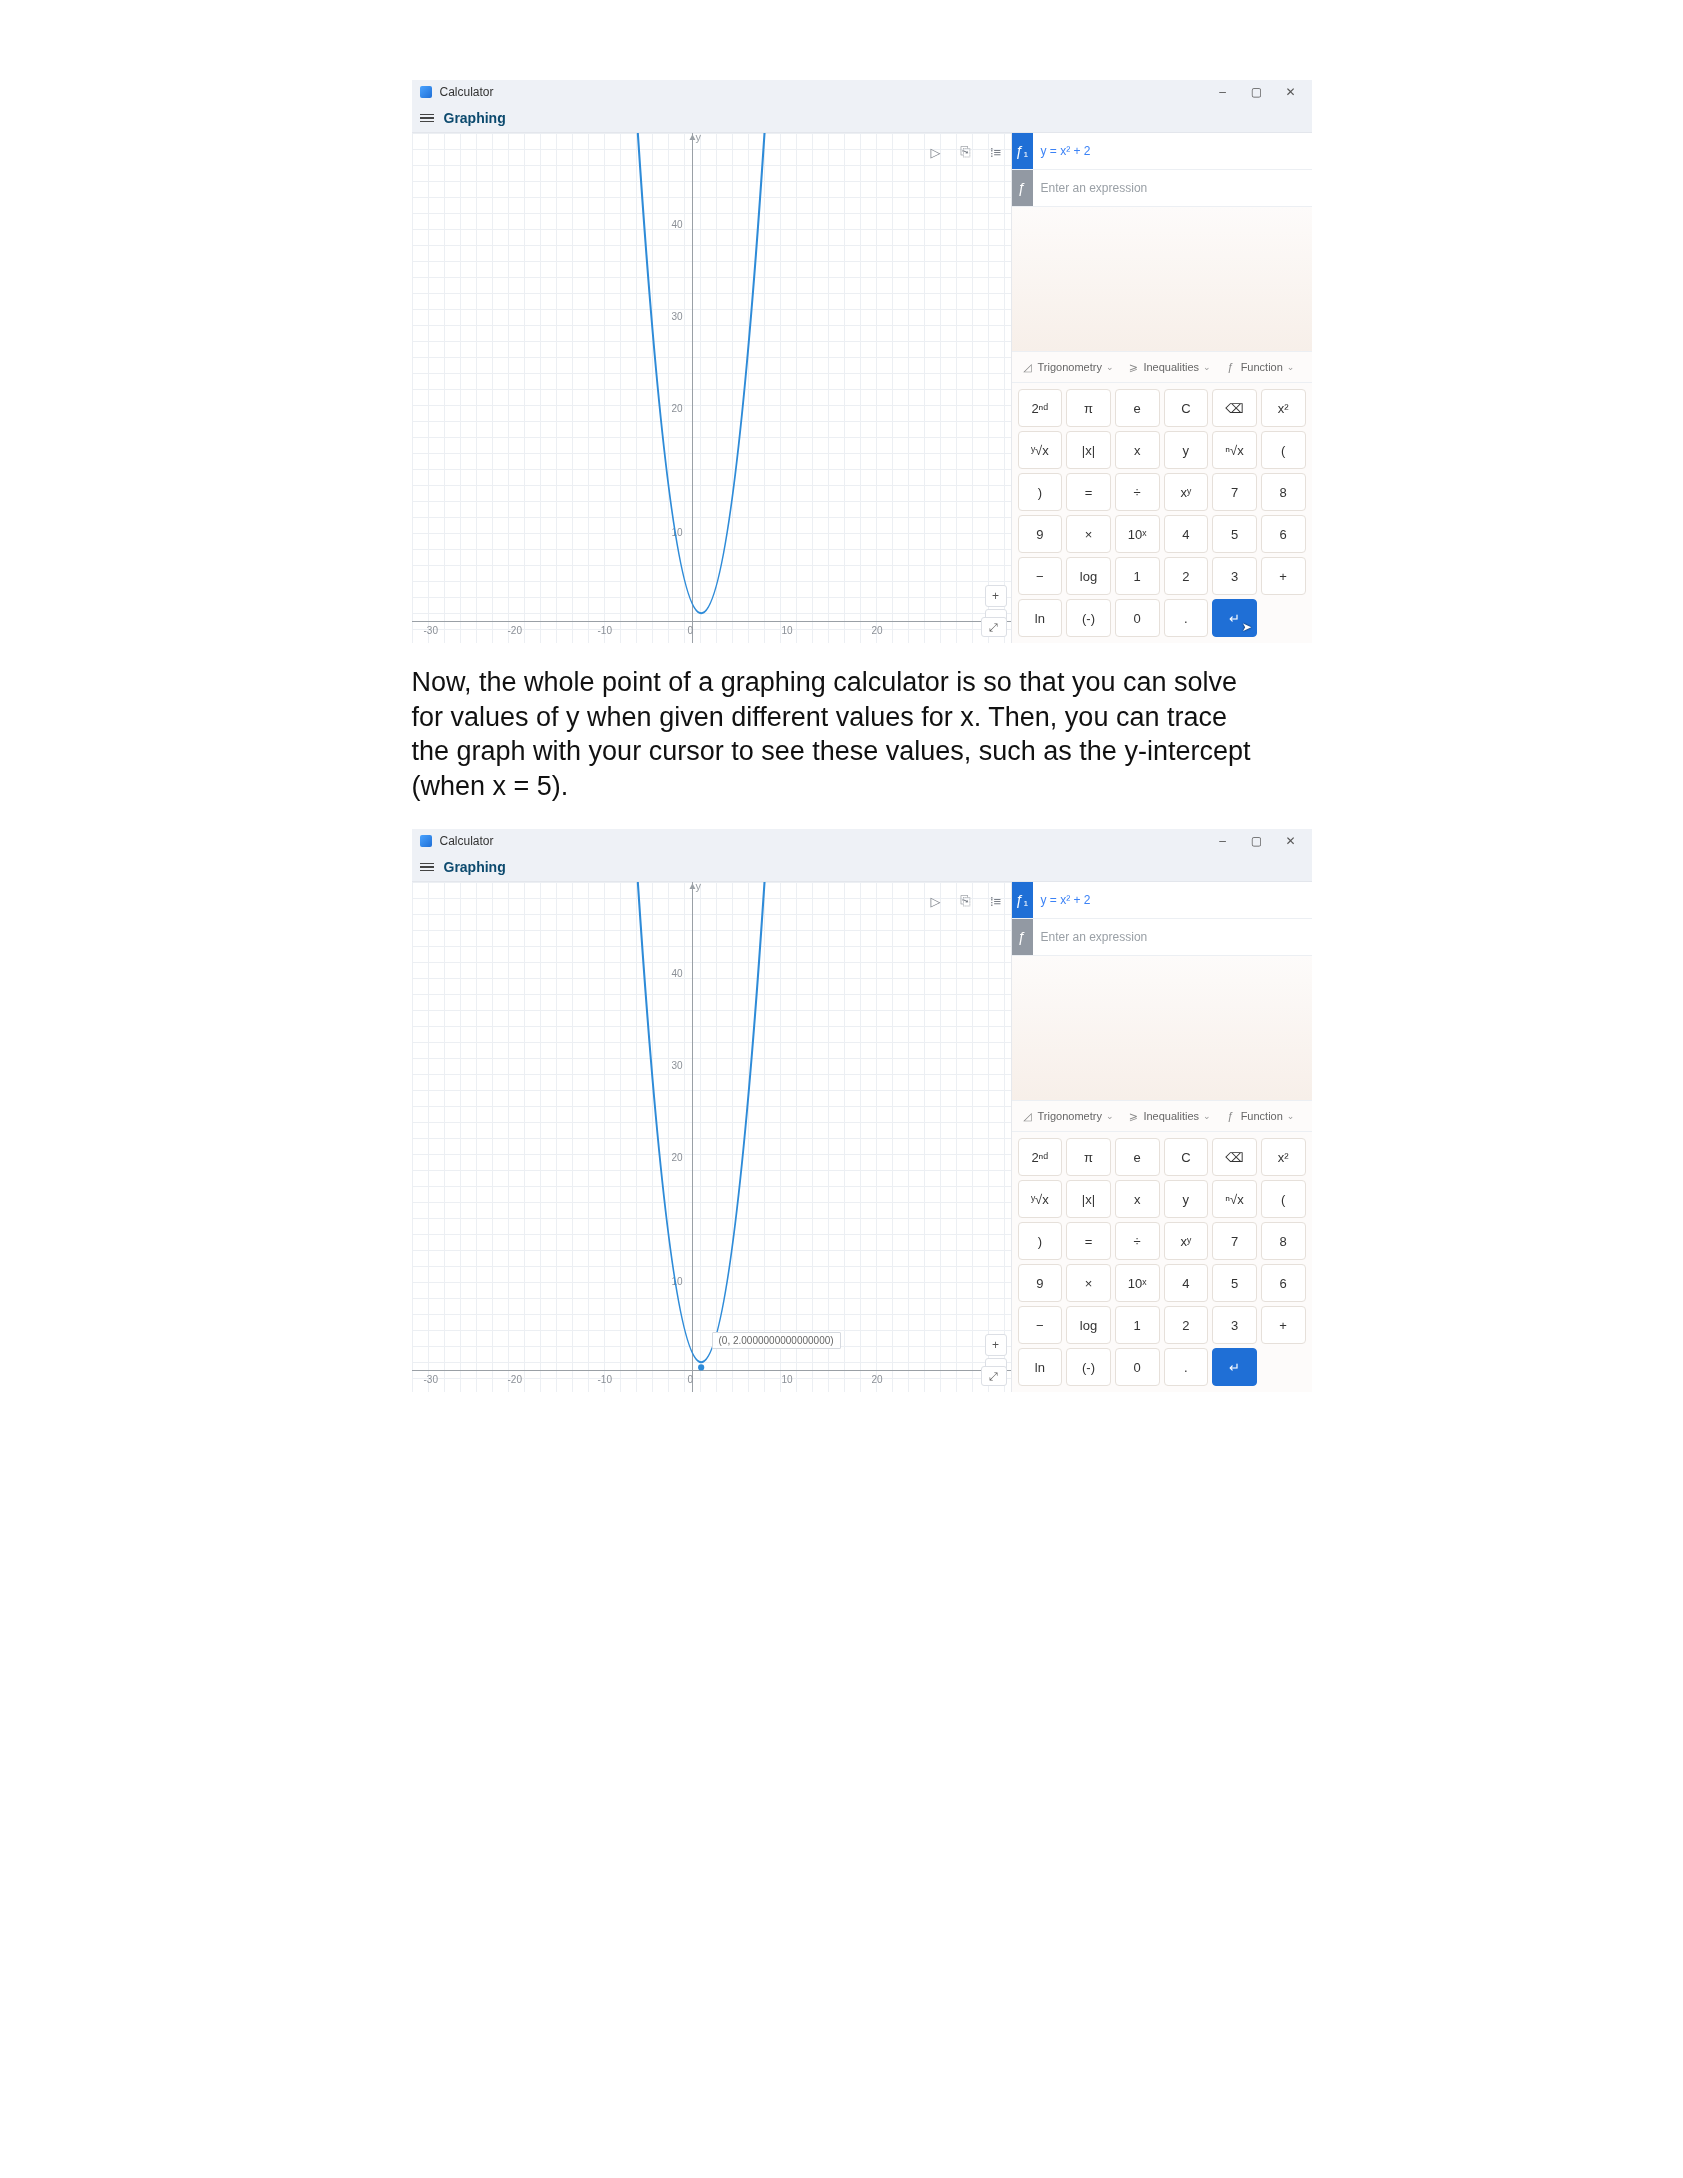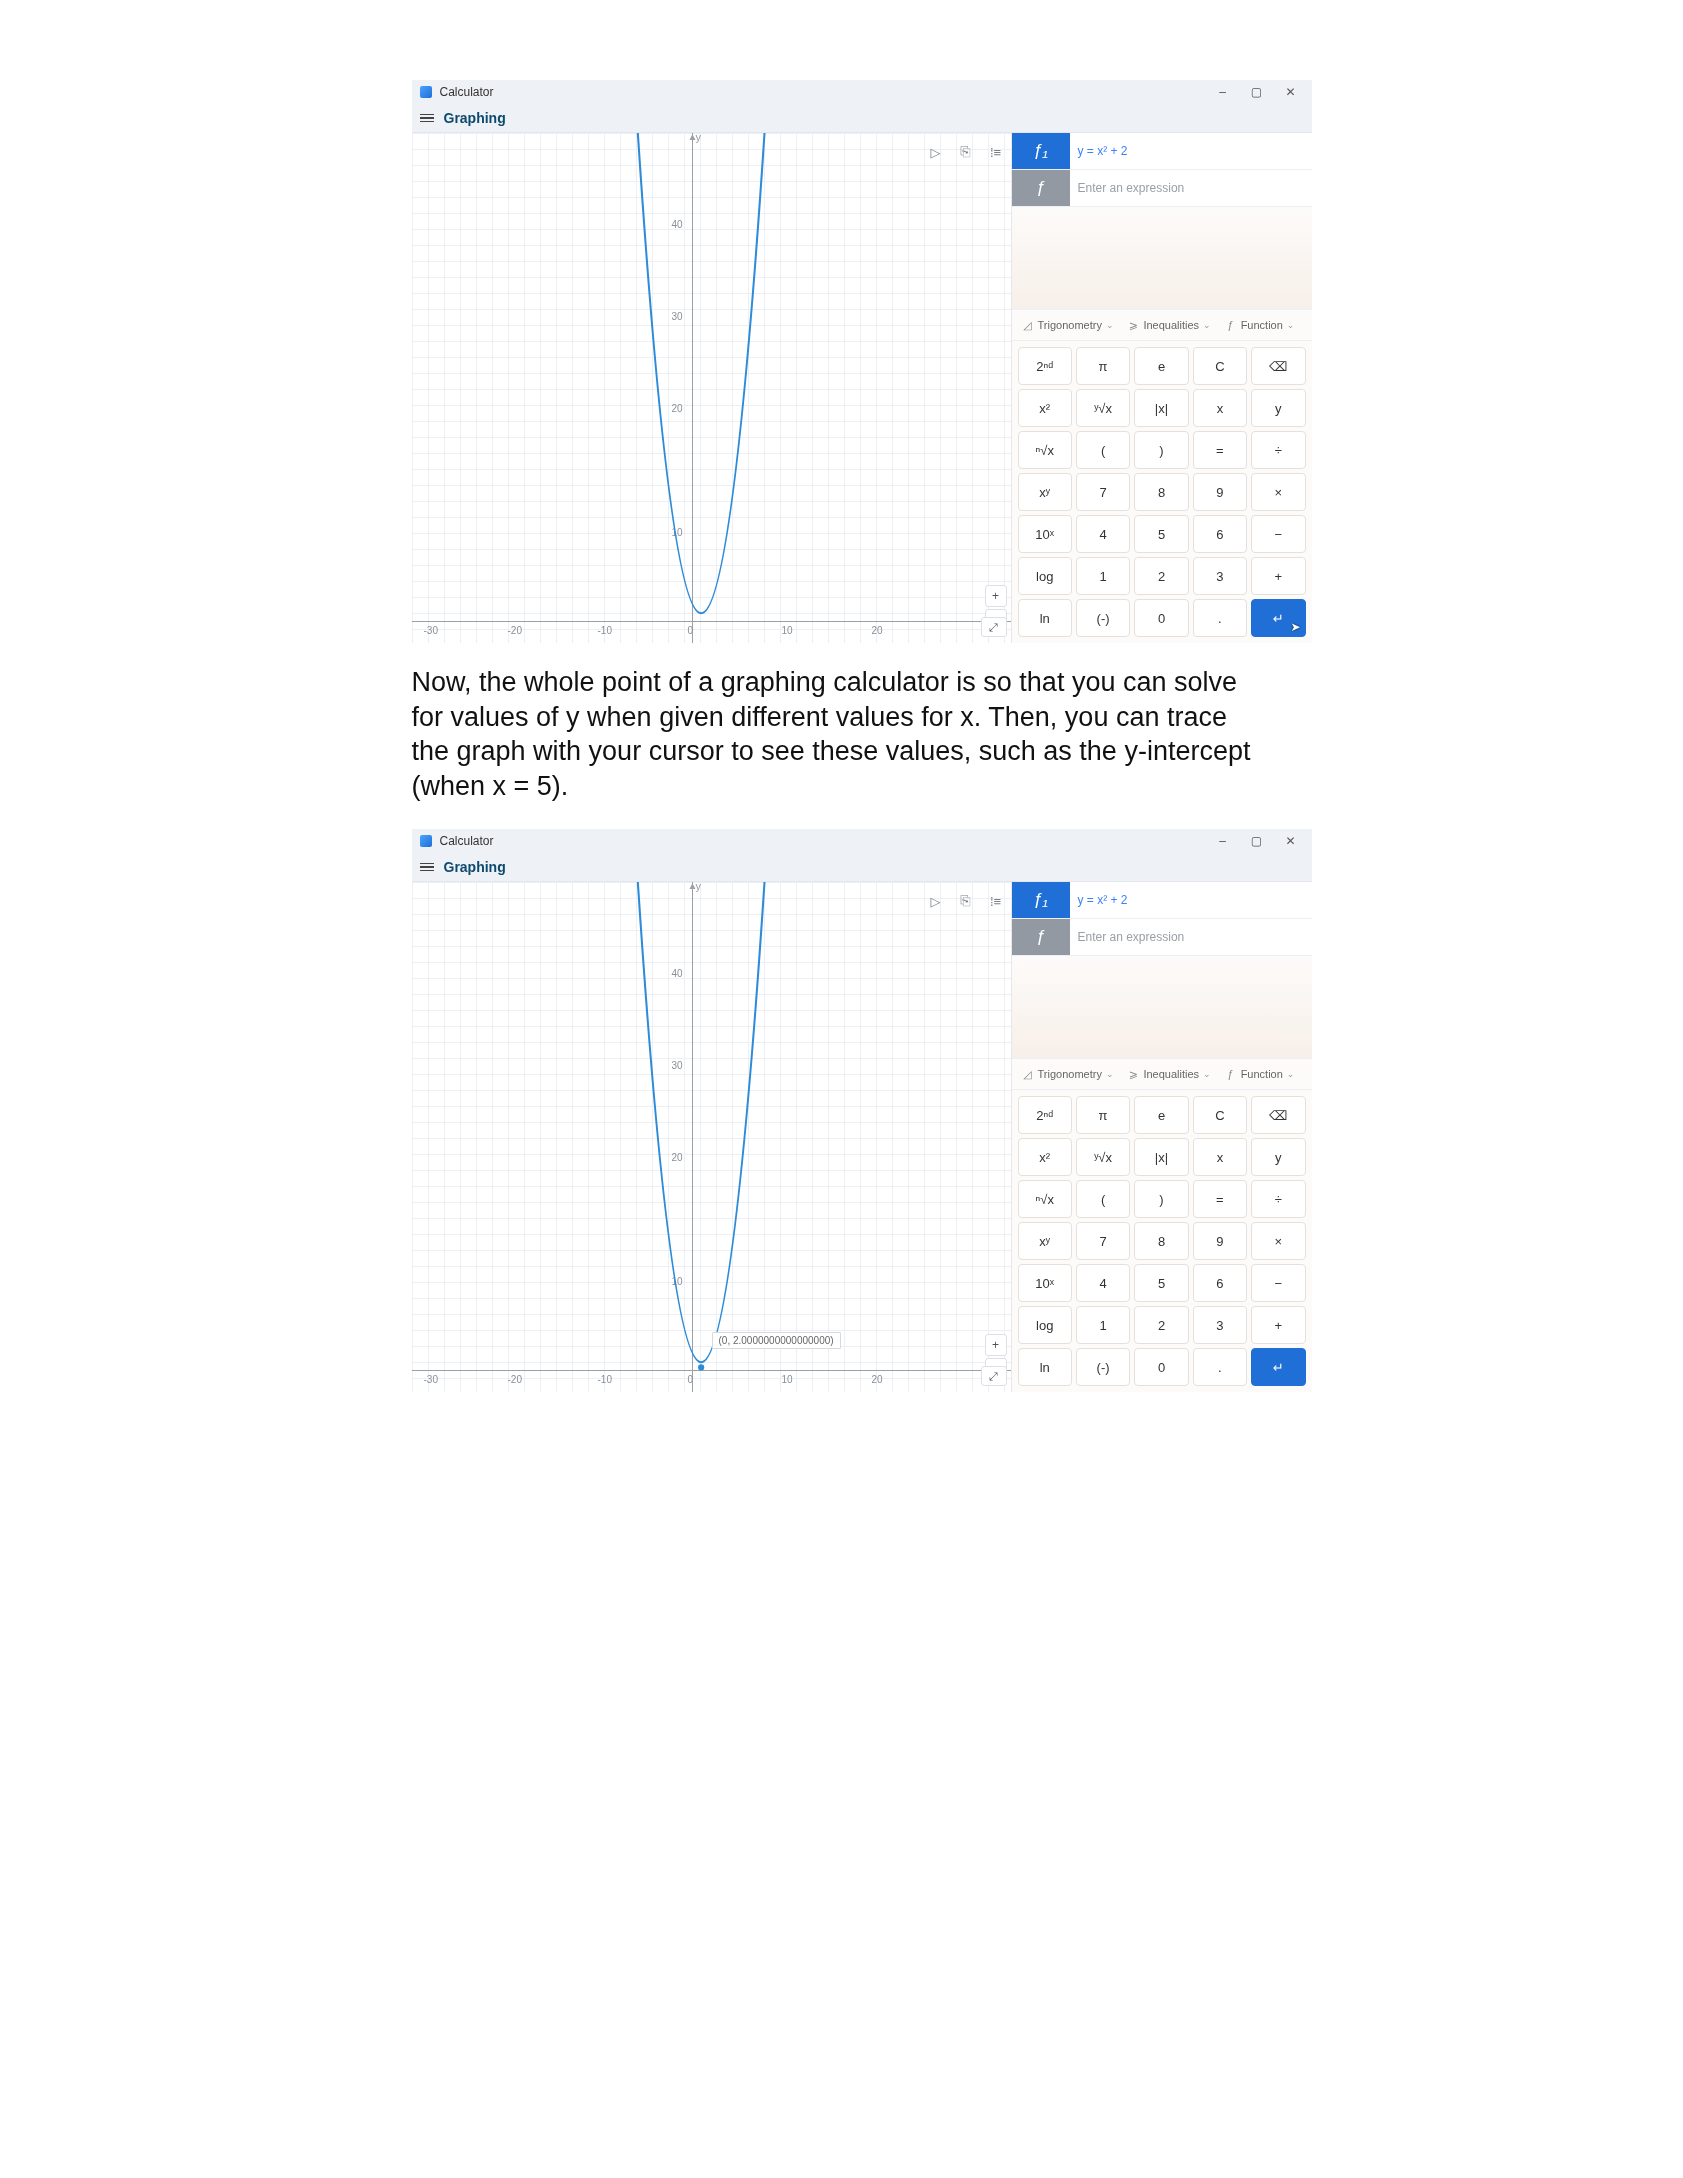--- a/index.html
+++ b/index.html
@@ -26,31 +26,31 @@
   .tick{position:absolute;font-size:10px;color:#8a8f96}
   .graph-toolbar{position:absolute;top:10px;right:6px;display:flex;gap:12px;color:#7a7f87}
   .gt-btn{width:18px;height:18px;display:flex;align-items:center;justify-content:center;font-size:13px}
   .zoom-col{position:absolute;right:4px;top:452px;display:flex;flex-direction:column;gap:2px}
   .zoom-btn{width:20px;height:20px;border:1px solid #dcdfe5;background:#fff;border-radius:3px;display:flex;align-items:center;justify-content:center;font-size:12px;color:#555}
   .fit-btn{position:absolute;right:4px;bottom:6px;width:24px;height:18px;border:1px solid #dcdfe5;border-radius:3px;display:flex;align-items:center;justify-content:center;font-size:11px;color:#555;background:#fff}
   .tooltip{position:absolute;left:300px;top:450px;background:#fff;border:1px solid #d6dae0;border-radius:1px;padding:2px 6px;font-size:10px;color:#666;white-space:nowrap}
   svg.curve{position:absolute;inset:0}
   .right-pane{width:300px;border-left:1px solid #e6e8ec;display:flex;flex-direction:column;background:#fbf9f8}
   .fn-row{display:flex;align-items:center;height:36px;border-bottom:1px solid #eceff3;background:#fff}
-  .fn-chip{width:58px;height:36px;display:flex;align-items:center;justify-content:center;font-style:italic;font-size:17px}
+  .fn-chip{width:21px;height:36px;display:flex;align-items:center;justify-content:center;font-size:14px}
   .fn-chip.active{background:#1f6fd6;color:#fff}
   .fn-chip.muted{background:#9299a3;color:#fff}
   .fn-text{flex:1;padding:0 8px;font-size:12px;color:#3b82f6}
   .fn-text.placeholder{color:#9aa0a6}
   .expr-space{flex:1;background:linear-gradient(180deg,#fdfbfa,#f7efe9)}
   .cat-row{display:flex;align-items:center;height:30px;border-top:1px solid #eceff3;border-bottom:1px solid #eceff3;background:#fdfbfa;padding:0 6px;gap:6px;font-size:11px;color:#666}
   .cat-item{display:flex;align-items:center;gap:4px;padding:0 4px}
   .cat-ico{width:12px;height:12px;display:inline-flex;align-items:center;justify-content:center;color:#888}
   .caret{font-size:9px;color:#999}
-  .keypad{display:grid;grid-template-columns:repeat(5,1fr);gap:4px;padding:6px;background:#fdfbfa}
+  .keypad{display:grid;grid-template-columns:repeat(6,1fr);gap:4px;padding:6px;background:#fdfbfa}
   .key{height:36px;border:1px solid #e6e0da;border-radius:4px;background:#fff;display:flex;align-items:center;justify-content:center;font-size:13px;color:#333}
   .key.enter{background:#1f6fd6;color:#fff;border-color:#1f6fd6}
   .cursor-arrow{position:absolute;font-size:12px;color:#fff;text-shadow:0 0 2px #000}
 </style>
 </head>
 <body>
 
 <div class="page">
 
   <div class="calc-shot">

